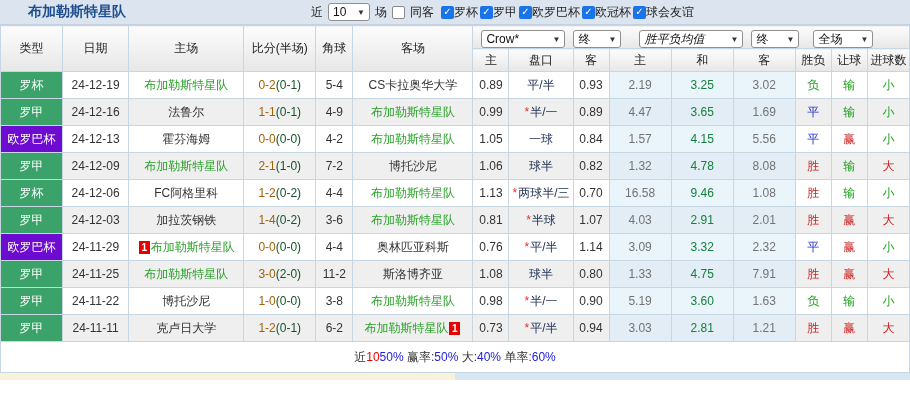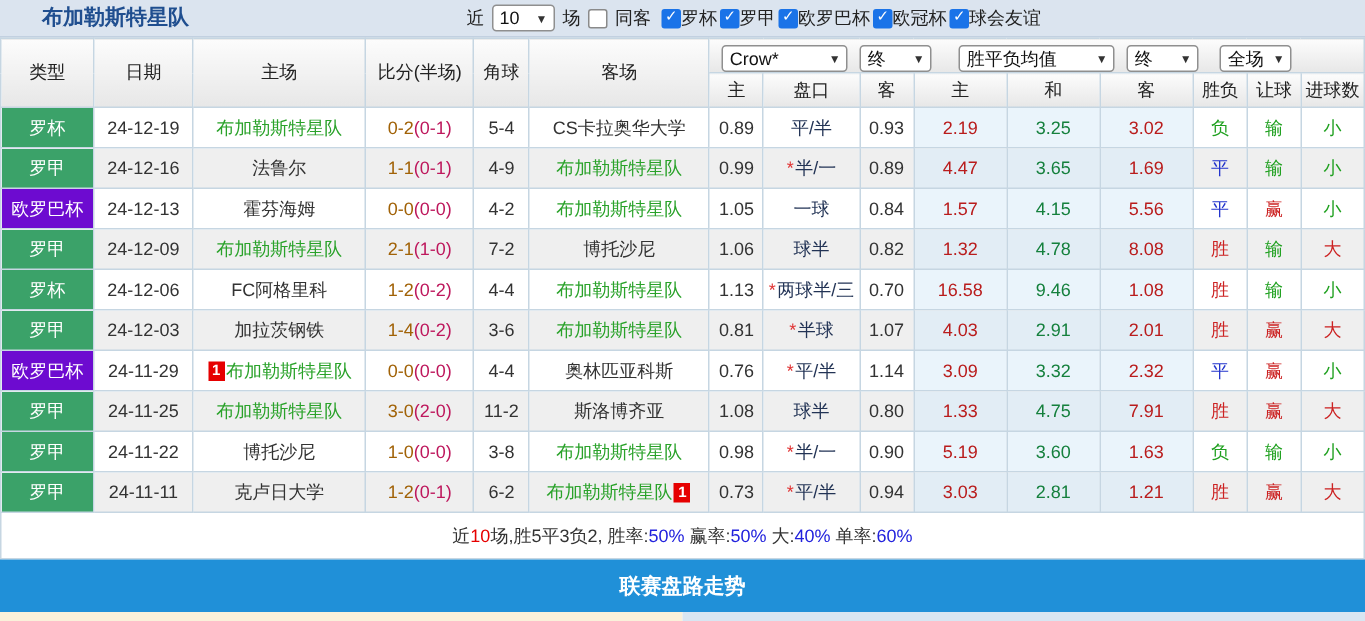--- a/index.html
+++ b/index.html
@@ -22,33 +22,33 @@
 
   
   table{border-collapse:collapse;table-layout:fixed;width:910px;}
   th,td{border:1px solid #c6d6e2;text-align:center;padding:0;font-weight:normal;
         overflow:hidden;white-space:nowrap;box-sizing:border-box;}
   thead th{background:linear-gradient(#fcfcfc,#e7e7e7);color:#222;height:22px;}
   thead tr.subhead th{height:23px;}
   th.main-h{height:45px;margin-top:40px;}
   .ddrow{display:flex;align-items:flex-end;height:22px;padding-left:8px;}
   .dd-book{width:84px;} .dd-fin1{width:48px;margin-left:8px;}
-  .dd-avg{width:104px;margin-left:18px;} .dd-fin2{width:48px;margin-left:8px;}
-  .dd-scope{width:48px;margin-left:14px;}
+  .dd-avg{width:104px;margin-left:18px;font-style:italic;} .dd-fin2{width:48px;margin-left:8px;}
+  .dd-scope{width:60px;margin-left:14px;}
 
   tbody tr{height:27px;}
   tbody tr.odd td{background:#ffffff;}
   tbody tr.even td{background:#efefef;}
-  tbody td.avg{color:#b91c1c;}
+  tbody td.avg{color:#737373;}
   tbody tr.odd td.avg{background:#eaf4fb;}
   tbody tr.even td.avg{background:#e2edf5;}
   tbody td.od{color:#15803d;}
   td.type-green{background:#3ba269 !important;color:#fff;}
   td.type-purple{background:#6d0bd0 !important;color:#fff;}
-  .score-main{color:#a16207;} .half{color:#be185d;}
+  .score-main{color:#a16207;} .half{color:#14532d;}
   .team-self{color:#2aa22a;} .team-other{color:#333;}
   .hcap{color:#223355;} .star{color:#e03333;margin-right:1px;}
   .badge1{display:inline-block;background:#e60000;color:#fff;width:11px;height:13px;line-height:13px;
           font-size:10px;font-weight:bold;vertical-align:middle;margin:0 1px;}
   .c-red{color:#cc2222;} .c-green{color:#1fa01f;} .c-blue{color:#2233cc;} .c-dark{color:#333;}
 
   
   .statsrow{height:31px;display:flex;align-items:center;justify-content:center;background:#fff;
             border-left:1px solid #c6d6e2;border-right:1px solid #c6d6e2;border-bottom:1px solid #c6d6e2;box-sizing:border-box;}
   .statsrow span{white-space:pre;}
@@ -345,31 +345,27 @@
       <td class="c-red">胜</td>
       <td class="c-red">赢</td>
       <td class="c-red">大</td>
     </tr>
       </tbody>
   </table>
 
   <div class="statsrow" id="stats-row">
       <span class="c-dark">近</span>
       <span class="f-red">10</span>
-      <span class="c-dark">场,胜5平3负2, 胜率:</span>
       <span class="f-blue">50%</span>
       <span class="c-dark"> 赢率:</span>
       <span class="f-blue">50%</span>
       <span class="c-dark"> 大:</span>
       <span class="f-blue">40%</span>
       <span class="c-dark"> 单率:</span>
       <span class="f-blue">60%</span>
     </div>
 
-  <div class="bluebar">
-    <span>联赛盘路走势</span>
-  </div>
   <div class="strips">
     <div class="strip-left"></div>
     <div class="strip-right"></div>
   </div>
 
 </div>
 
 </body></html>

